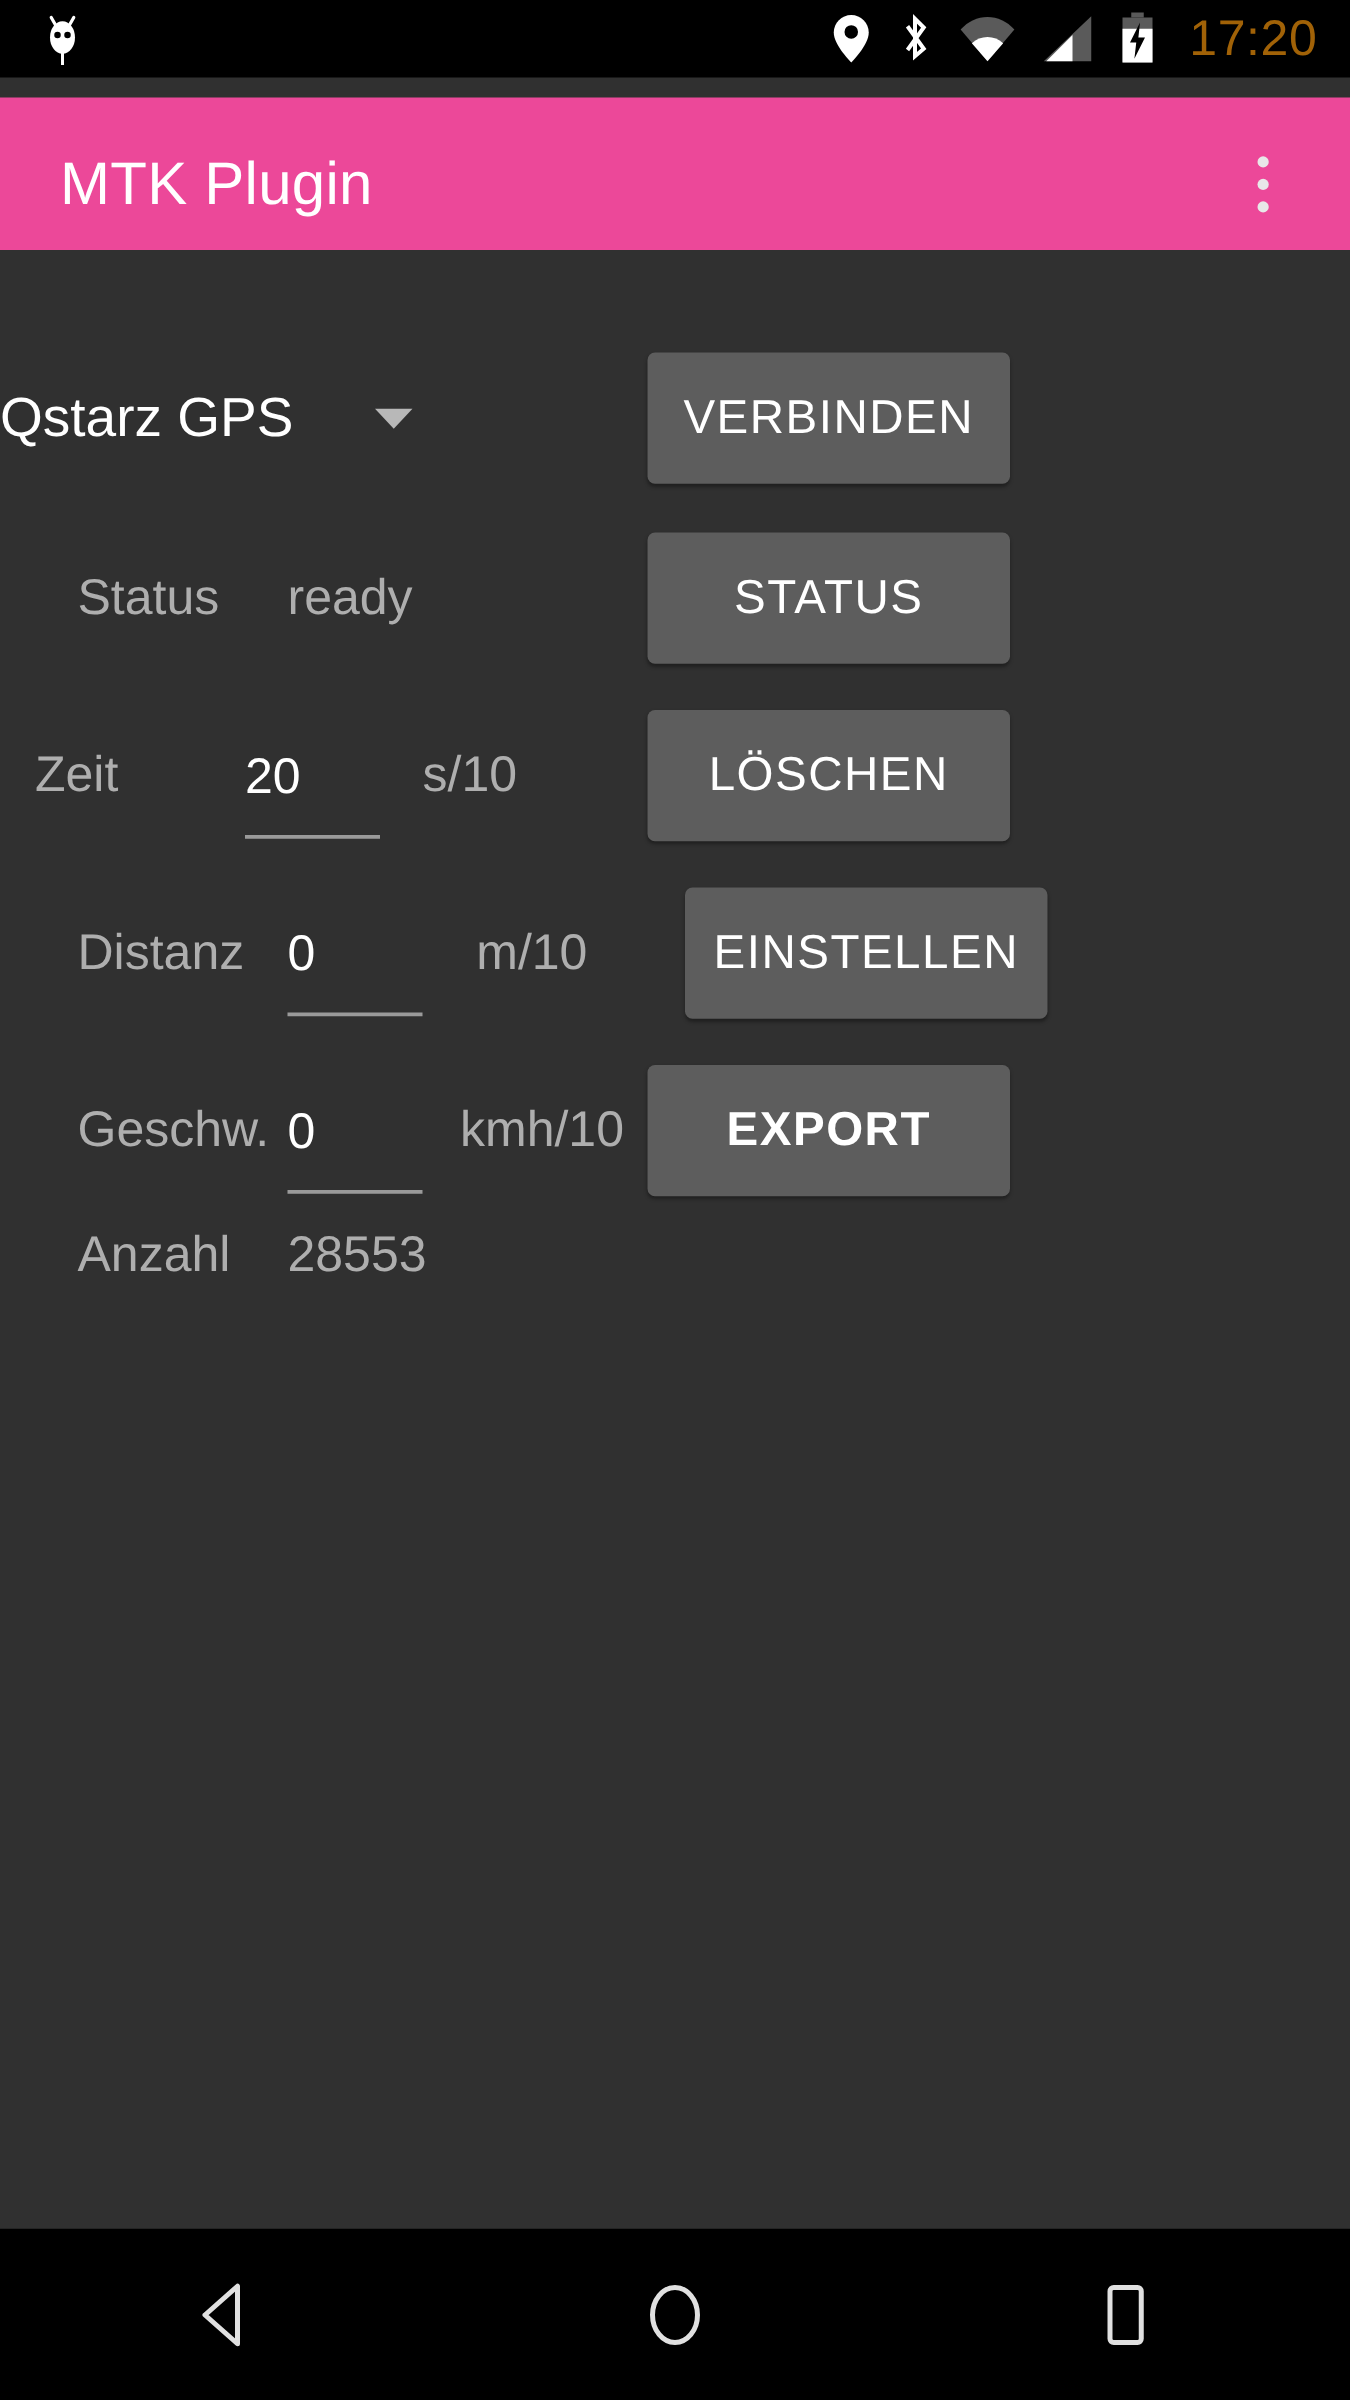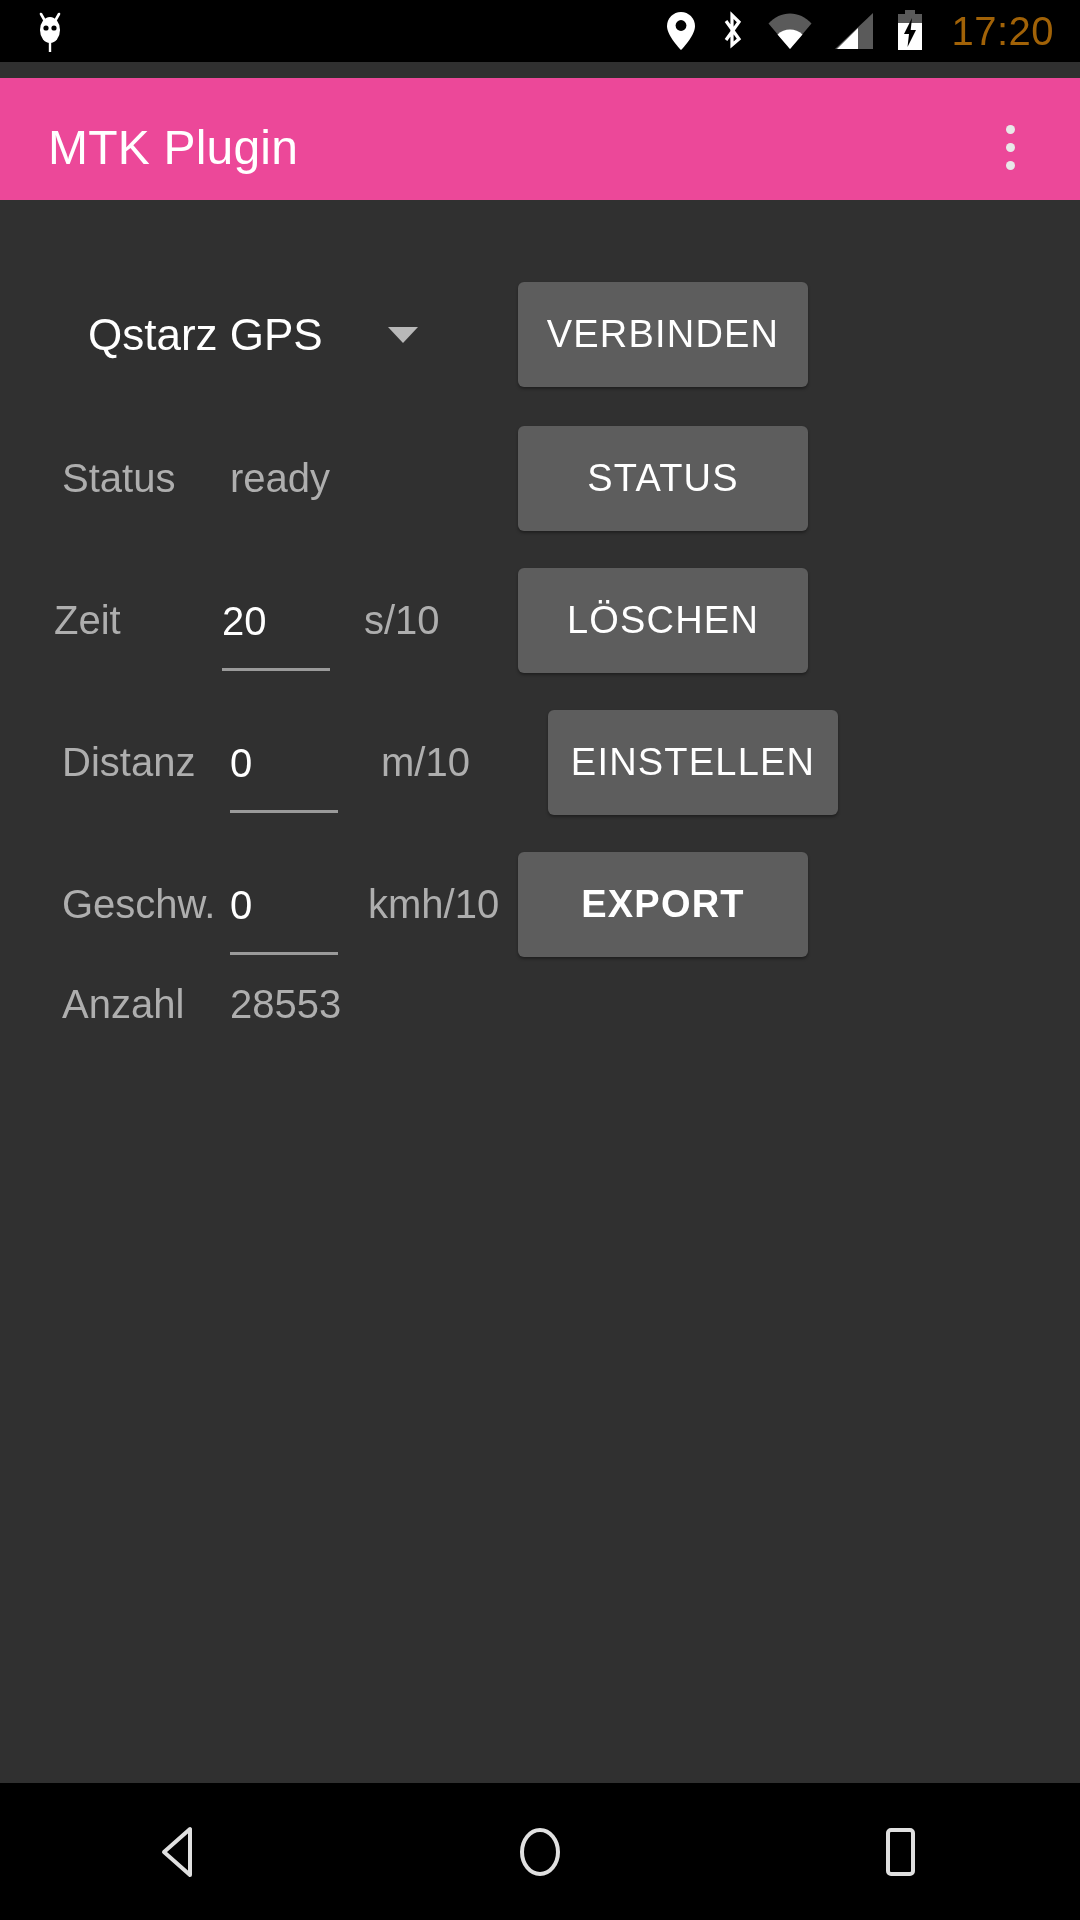--- a/index.html
+++ b/index.html
@@ -151,35 +151,35 @@
     <div class="overflow">
       <span></span>
       <span></span>
       <span></span>
     </div>
   </div>
 
   <div class="content">
 
     <div class="row" style="top:82px; height:105px;">
-      <div class="spinner" style="margin-left:88px; width:330px; justify-content:space-between;">
+      <div class="spinner" style="width:330px; justify-content:space-between;">
         <span class="spinner-text">Qstarz GPS</span>
         <span class="caret"></span>
       </div>
     </div>
     <div class="btn" style="top:82px; left:518px;">VERBINDEN</div>
 
     <div class="row" style="top:226px; height:105px;">
       <span class="lbl" style="margin-left:62px; width:130px;">Status</span>
       <span class="val-ro" style="margin-left:38px;">ready</span>
     </div>
     <div class="btn" style="top:226px; left:518px;">STATUS</div>
 
     <div class="row" style="top:368px; height:105px;">
-      <span class="lbl" style="margin-left:54px; width:130px;">Zeit</span>
+      <span class="lbl" style="margin-left:28px; width:130px;">Zeit</span>
       <span class="editfield" style="margin-left:38px;">
         <span class="etext">20</span>
         <span class="underline"></span>
       </span>
       <span class="unit" style="margin-left:34px;">s/10</span>
     </div>
     <div class="btn" style="top:368px; left:518px;">LÖSCHEN</div>
 
     <div class="row" style="top:510px; height:105px;">
       <span class="lbl" style="margin-left:62px; width:130px;">Distanz</span>

